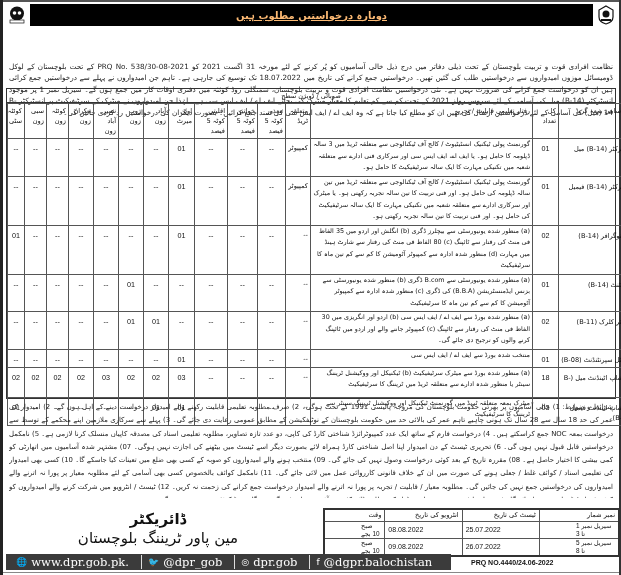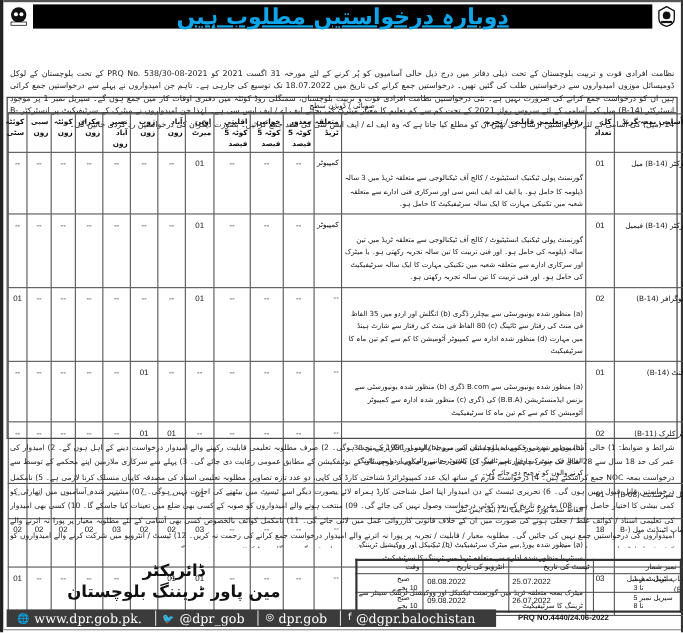--- a/index.html
+++ b/index.html
@@ -6,44 +6,44 @@
   html, body { width: 621px; height: 575px; background: #fff; overflow: hidden; }
   body { font-family: "DejaVu Sans", sans-serif; color: #111; position: relative; }
   .page { position: absolute; left: 0; top: 0; width: 621px; height: 575px; border-left: 3px solid #222; border-right: 2px solid #333; background: #fff; }
   .top-rule { position: absolute; left: 0; right: 0; top: 0; height: 2px; background: #555; }
 
   
   .header { position: absolute; left: 3px; right: 2px; top: 3px; height: 24px; display: flex; align-items: center; }
   .logo { width: 22px; height: 22px; flex: 0 0 22px; display: flex; align-items: center; justify-content: center; background: #fff; }
   .logo svg { width: 20px; height: 20px; }
   .title-bar { flex: 1; height: 22px; background: #000; display: flex; align-items: center; justify-content: center; margin: 0 2px; }
-  .title-text { color: #0ea5e9; font-family: "DejaVu Sans", sans-serif; font-weight: bold; font-size: 20px; text-decoration: underline; direction: rtl; letter-spacing: 0.5px; }
+  .title-text { color: #fdba74; font-family: "DejaVu Sans", sans-serif; font-weight: bold; font-size: 10px; text-decoration: underline; direction: rtl; letter-spacing: 0.5px; }
 
   
   .intro { position: absolute; left: 6px; right: 6px; top: 29px; height: 58px; direction: rtl; text-align: justify; font-size: 7.2px; line-height: 11.4px; color: #222; overflow: hidden; margin-top: 32px; }
 
   
   .tbl-wrap { position: absolute; left: 3px; right: 3px; top: 88px; height: 311px; border: 1px solid #333; }
   .tbl-caption { height: 14px; border-bottom: 1px solid #333; direction: rtl; text-align: center; font-size: 6.5px; line-height: 14px; }
   table.jobs { width: 100%; border-collapse: collapse; direction: rtl; table-layout: fixed; }
   table.jobs th, table.jobs td { border: 1px solid #555; font-size: 6.6px; vertical-align: top; padding: 2px 2px; }
-  table.jobs th { font-weight: bold; height: 34px; line-height: 10px; text-align: right; margin-top: 21px; }
+  table.jobs th { font-weight: normal; height: 34px; line-height: 10px; text-align: right; margin-top: 21px; }
   table.jobs td.num { font-family: "Liberation Sans", sans-serif; font-size: 7.2px; text-align: center; padding-top: 5px; }
   table.jobs td.post { text-align: right; padding-top: 5px; line-height: 10px; }
-  table.jobs td.qual { text-align: right; line-height: 11.5px; font-size: 6.4px; padding-top: 18px; }
+  table.jobs td.qual { text-align: right; line-height: 11.5px; font-size: 6.4px; padding-top: 0; }
   table.jobs td.trade { text-align: right; padding-top: 5px; }
   table.jobs td.total { text-align: center; font-family: "Liberation Sans", sans-serif; font-size: 7.2px; padding-top: 5px; }
 
   
   .conditions { position: absolute; left: 6px; right: 6px; top: 401px; height: 97px; direction: rtl; text-align: justify; font-size: 6.9px; line-height: 13.3px; color: #222; overflow: hidden; }
 
   
   .director { position: absolute; left: 20px; top: 510px; width: 270px; text-align: center; direction: rtl; }
   .director .d1 { font-size: 15px; font-weight: bold; line-height: 18px; text-align: center; }
-  .director .d2 { font-size: 15px; font-weight: bold; line-height: 20px; }
+  .director .d2 { font-size: 15px; font-weight: normal; line-height: 20px; }
 
   
   table.sched { position: absolute; left: 320px; top: 508px; width: 297px; border-collapse: collapse; direction: rtl; border: 2px solid #333; }
   table.sched th, table.sched td { border: 1px solid #555; font-size: 6.6px; height: 12px; padding: 0 3px; }
   table.sched th { font-weight: normal; text-align: right; }
   table.sched td { font-family: "Liberation Sans", sans-serif; font-size: 7px; text-align: left; direction: ltr; }
   table.sched td.rtl { direction: rtl; text-align: left; font-family: Liberation Sans, sans-serif; font-size: 6.4px; padding-left: 36px; }
 
   
   .footer { position: absolute; left: 3px; right: 2px; top: 554px; height: 16px; display: flex; align-items: center; }
@@ -205,21 +205,21 @@
             <td class="num">01</td>
             <td class="num">--</td>
             <td class="num">--</td>
             <td class="num">--</td>
             <td class="num">--</td>
             <td class="num">--</td>
           </tr>
           <tr style="height: 14px;">
             <td class="post">ہاسٹل سپرنٹنڈنٹ (B-08)</td>
             <td class="total">01</td>
-            <td class="qual">الفاظ شدہ بورڈ سے ایف اے / ایف ایس سی</td>
+            <td class="qual">منتخب شدہ بورڈ سے ایف اے / ایف ایس سی</td>
             <td class="trade">--</td>
             <td class="num">--</td>
             <td class="num">--</td>
             <td class="num">--</td>
             <td class="num">01</td>
             <td class="num">--</td>
             <td class="num">--</td>
             <td class="num">--</td>
             <td class="num">--</td>
             <td class="num">--</td>

